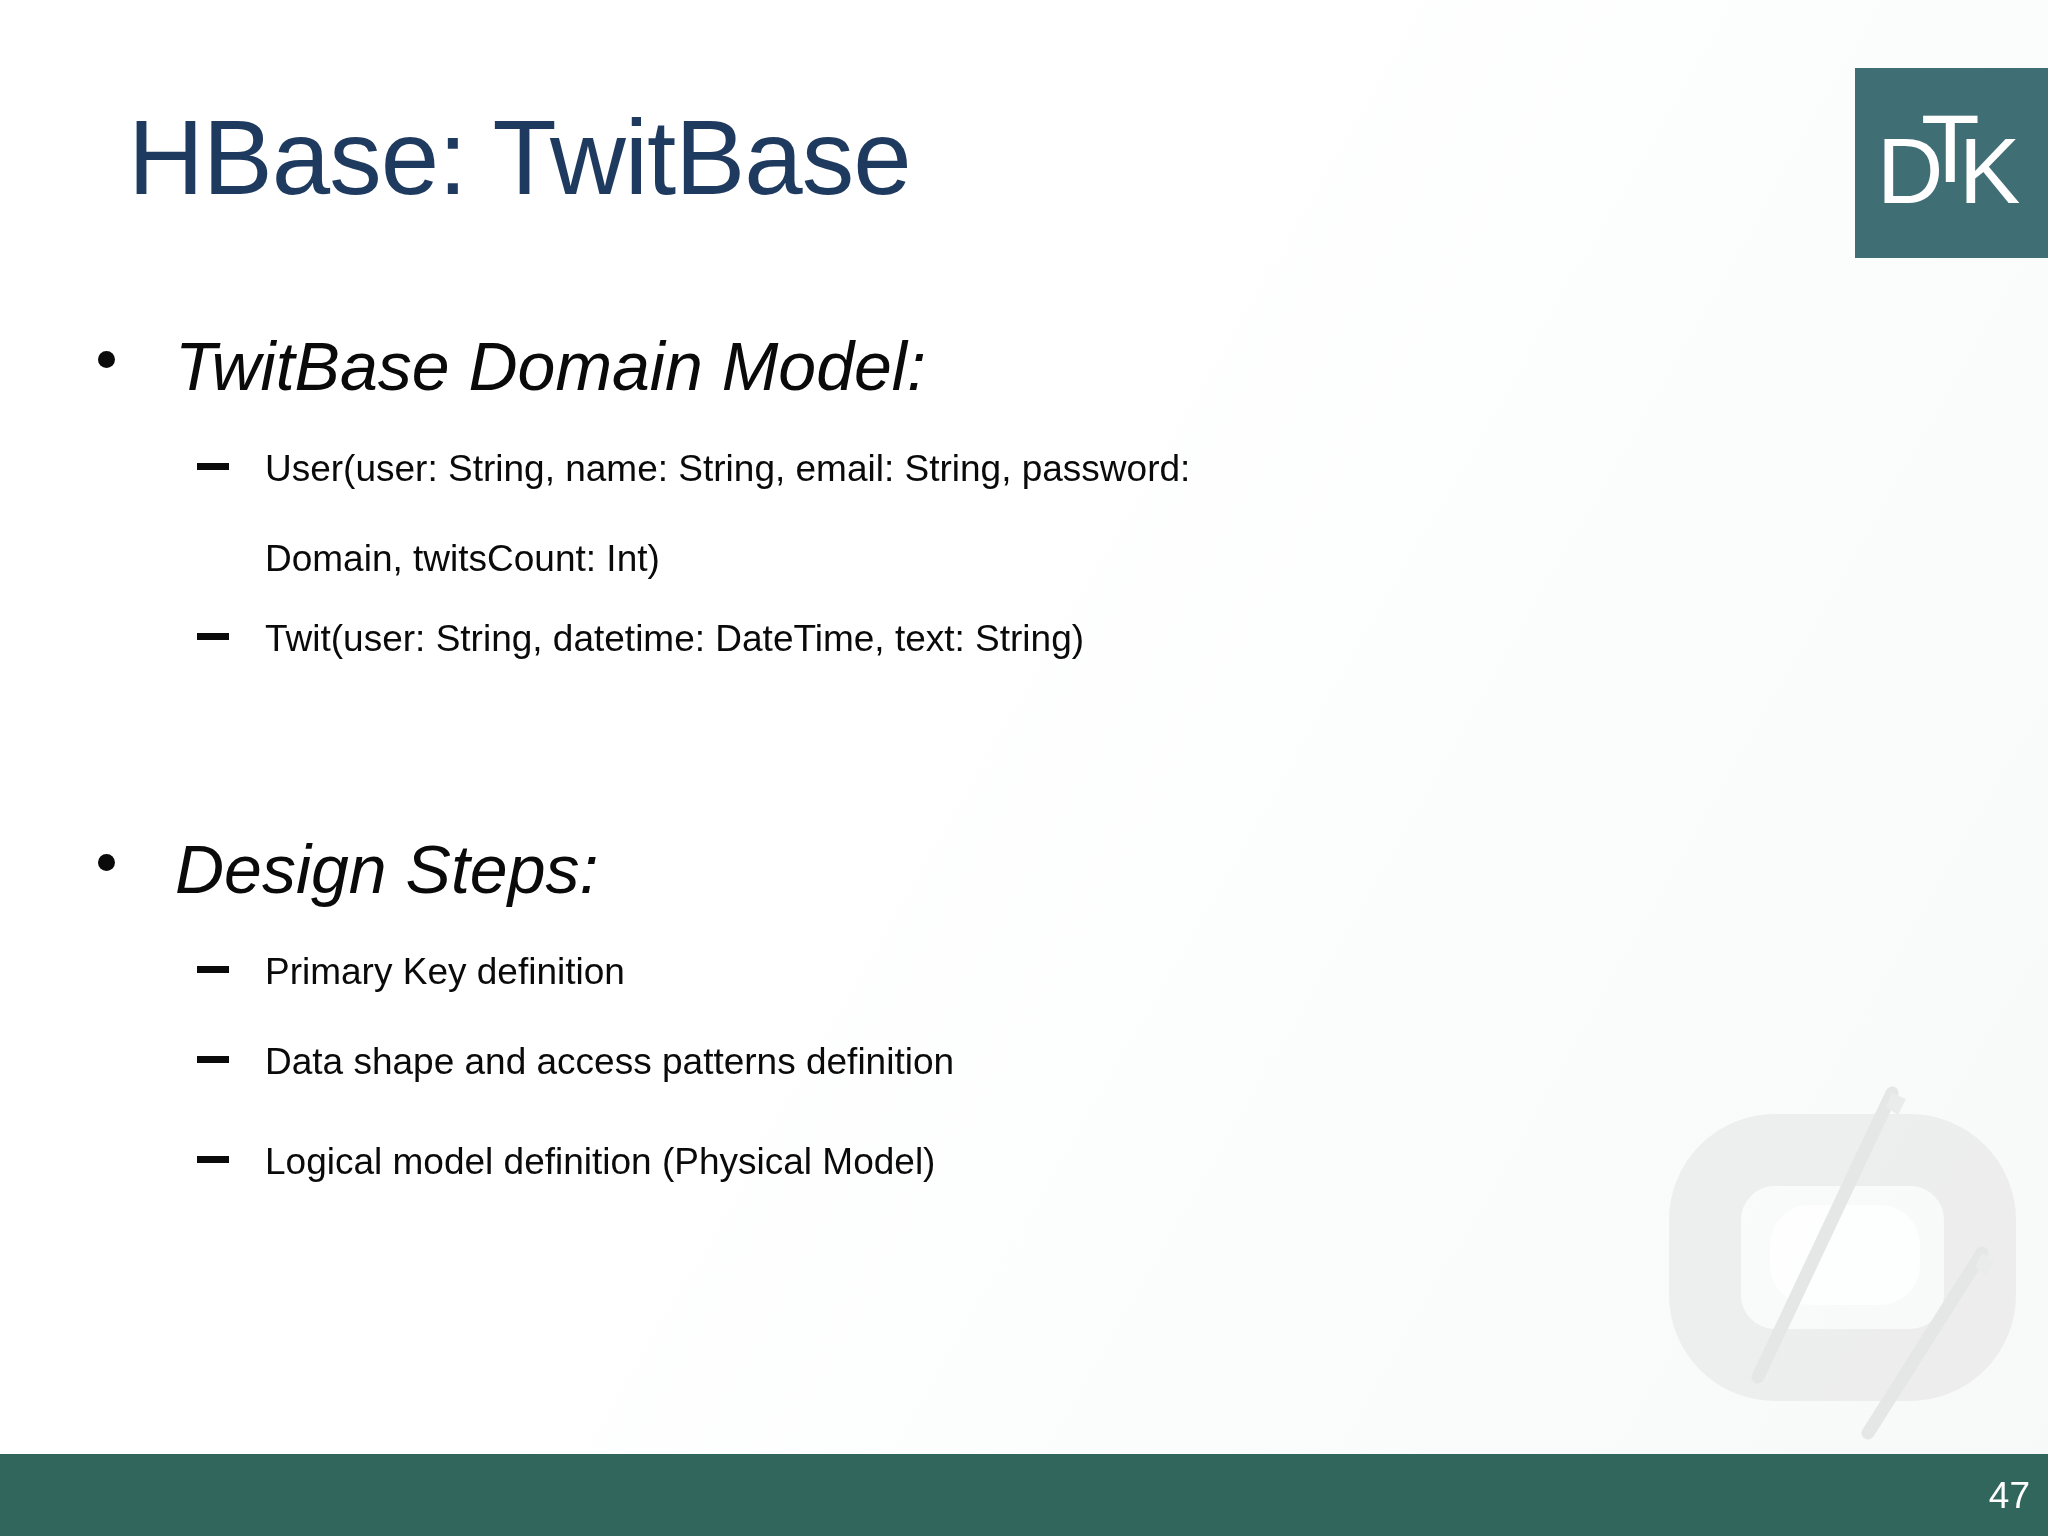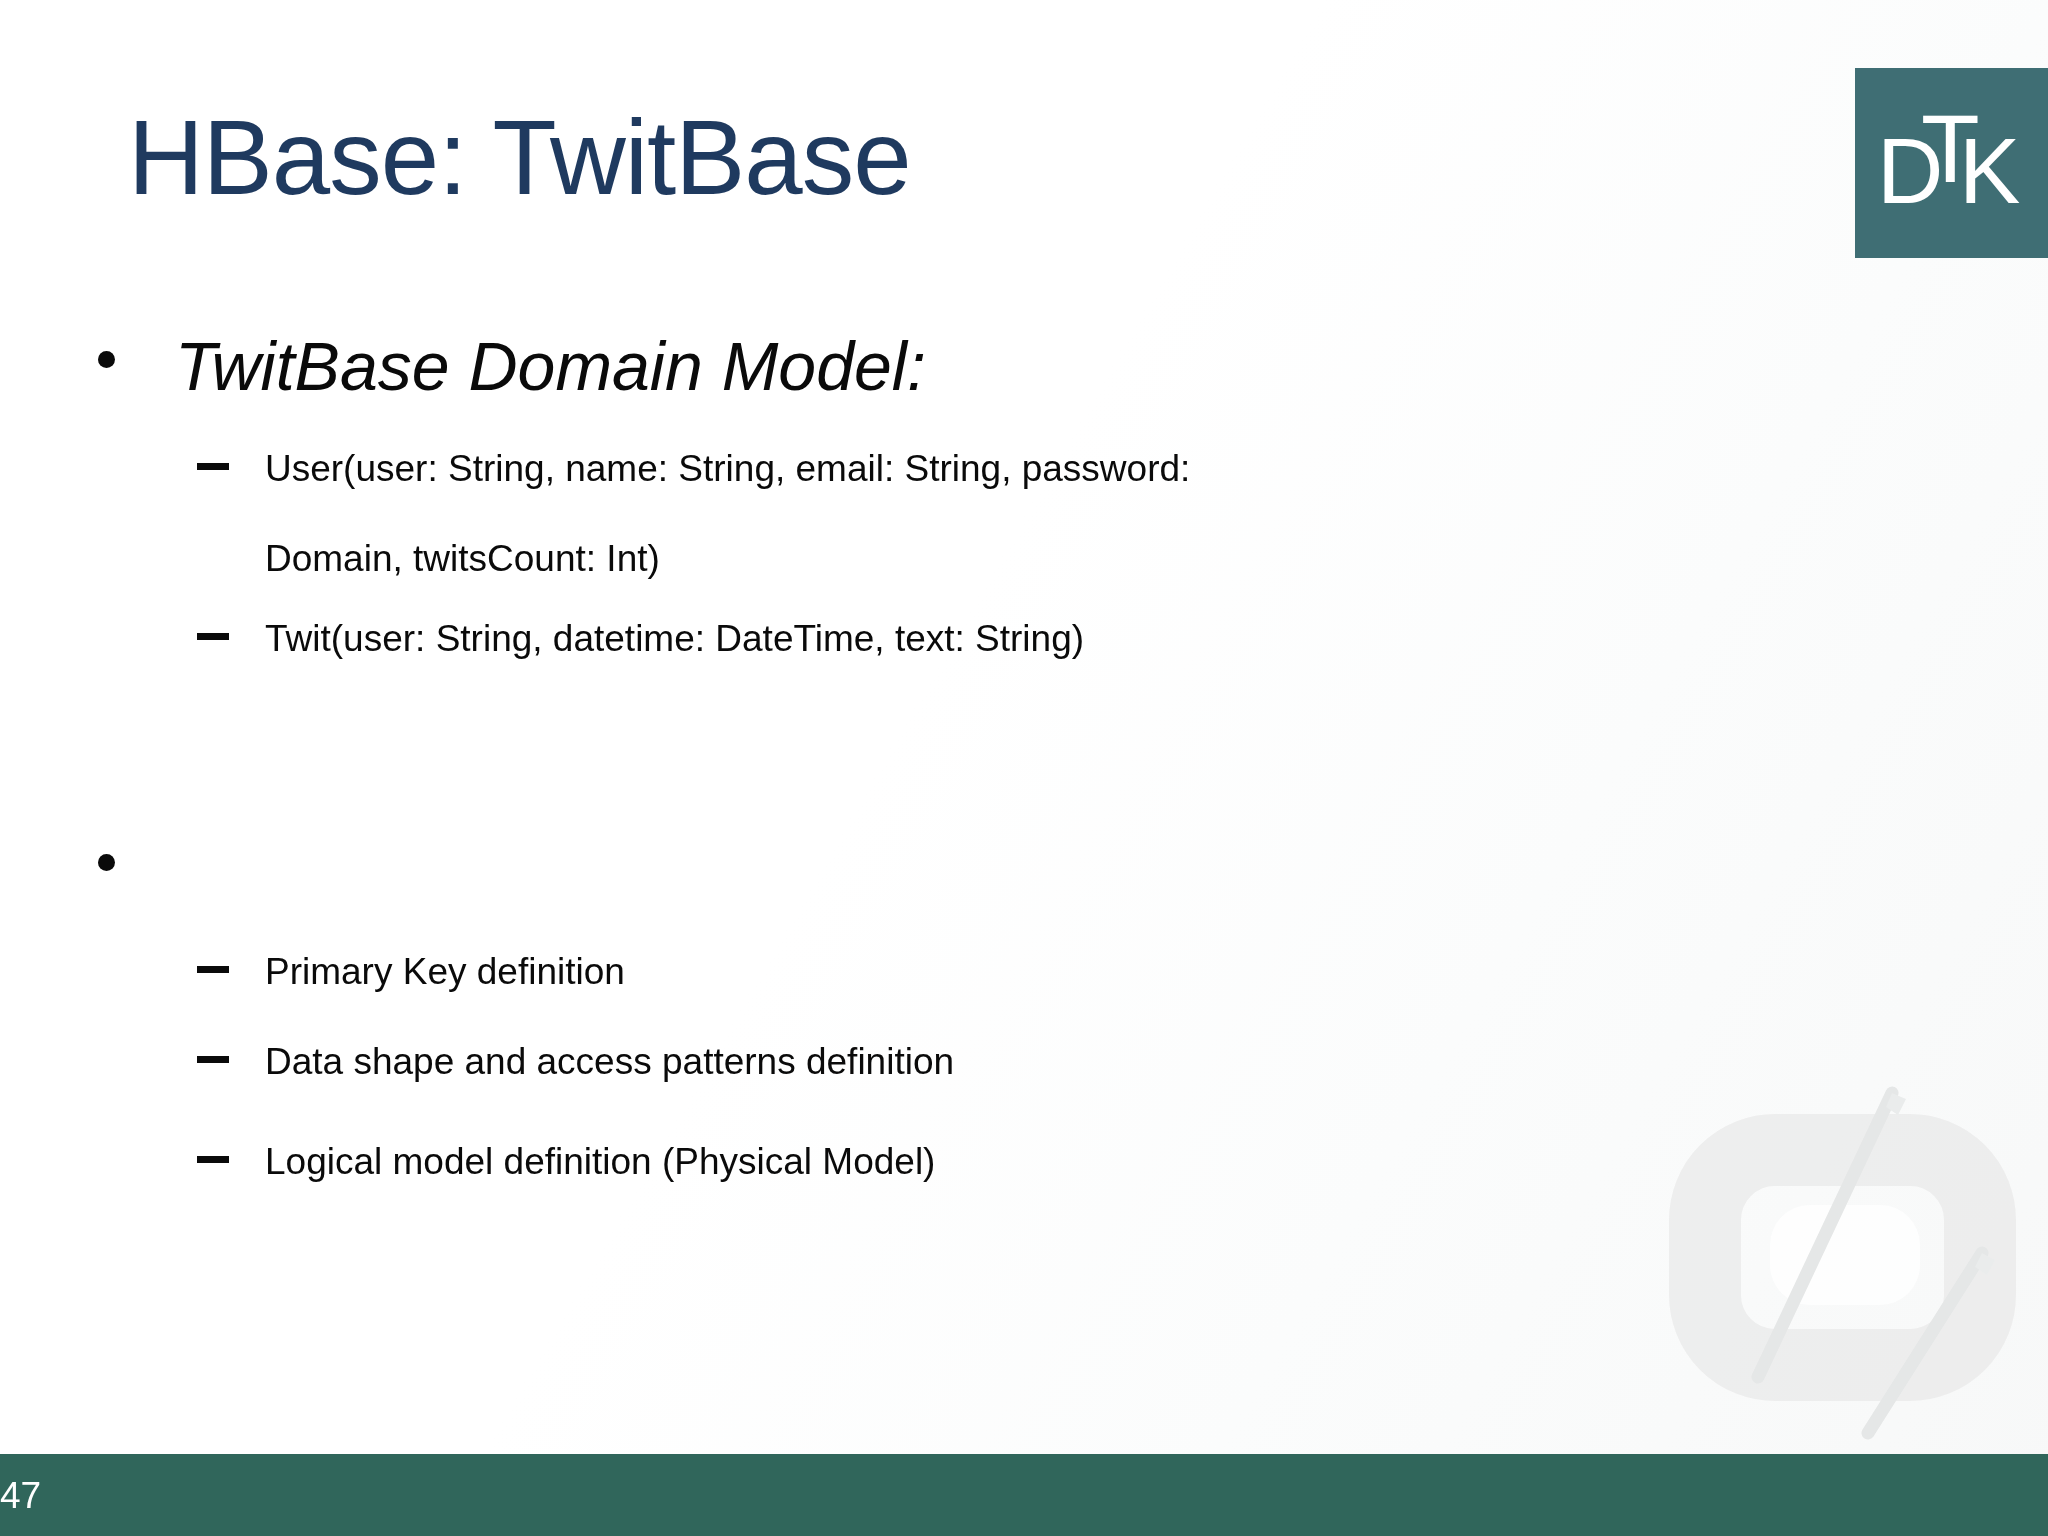--- a/index.html
+++ b/index.html
@@ -41,21 +41,21 @@
   .ltext { white-space:nowrap; }
   .ltext span { display:block; }
 
   
   .watermark { position:absolute; left:1650px; top:1085px; width:390px; height:360px; }
 
   
   .footer {
     position:absolute; left:0; right:0; bottom:0; height:82px;
     background:#30665b;
-    display:flex; align-items:center; 
+    display:flex; align-items:center; justify-content:flex-end;
   }
   .pagenum {
     color:#ffffff; font-size:37px; line-height:1;
     margin-right:18px; font-weight:400;
   }
 </style>
 </head>
 <body>
 
 <div class="slide">
@@ -85,20 +85,21 @@
   <div class="row l2" style="top:594px">
     <span class="dash"></span>
     <span class="ltext">
       <span>Twit(user: String, datetime: DateTime, text: String)</span>
     </span>
   </div>
 
 
   <div class="row l1" style="top:829px">
     <span class="dot"></span>
+    <span class="ltext">Design Steps:</span>
   </div>
 
   <div class="row l2" style="top:927px">
     <span class="dash"></span>
     <span class="ltext">
       <span>Primary Key definition</span>
     </span>
   </div>
 
   <div class="row l2" style="top:1017px">

